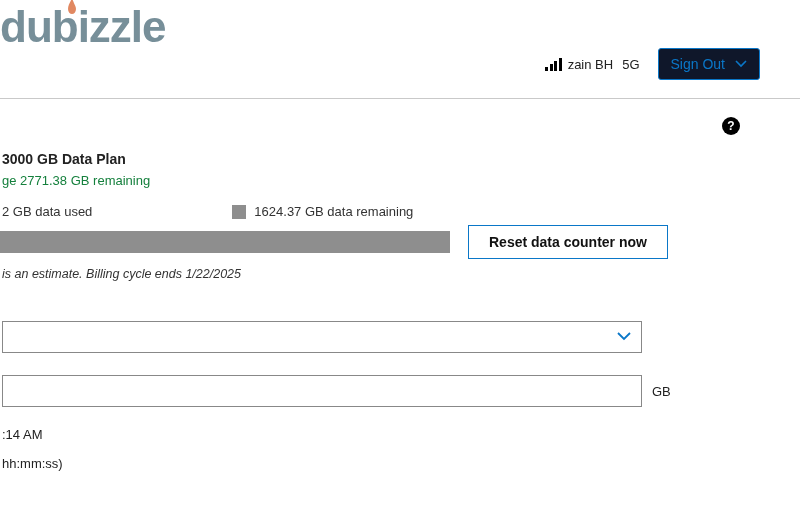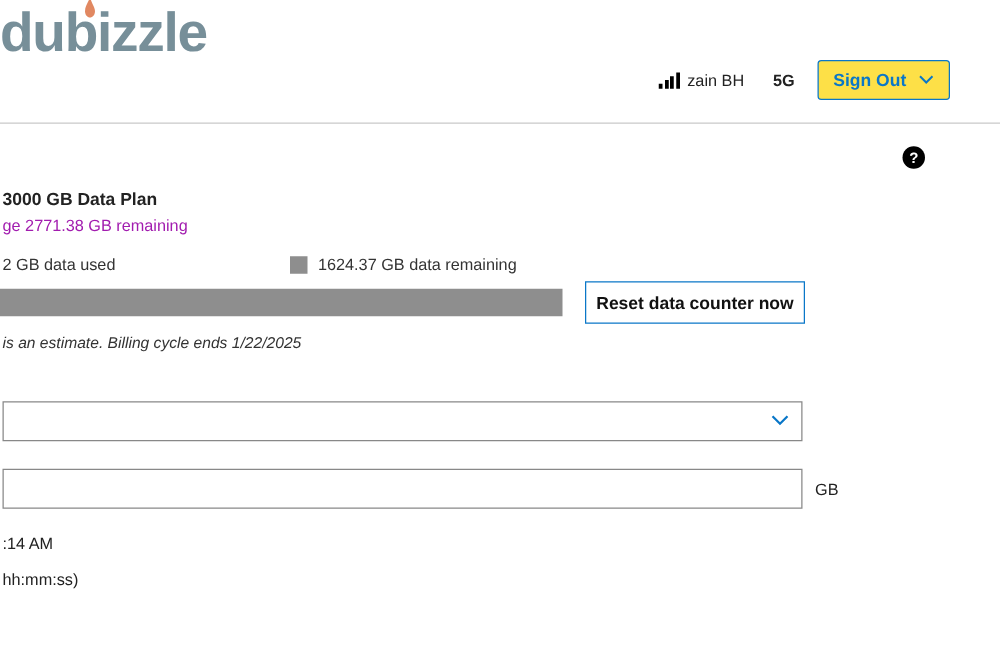--- a/index.html
+++ b/index.html
@@ -45,57 +45,57 @@
     .signal-bars span {
       width: 3px;
       background: #000;
       display: block;
     }
     .signal-bars span:nth-child(1){height:4px}
     .signal-bars span:nth-child(2){height:7px}
     .signal-bars span:nth-child(3){height:10px}
     .signal-bars span:nth-child(4){height:13px}
     .carrier-wrap { display:flex; align-items:center; gap:6px; font-size:13px; color:#222;}
-    .net-badge { font-weight: bold; font-size: 13px; margin-left:17px;}
+    .net-badge { font-weight: normal; font-size: 13px; margin-left:3px;}
     .signout-btn {
       border: 1px solid #0a77c8;
       color: #0a77c8;
-      background: #fde047;
+      background: #0f172a;
       padding: 7px 12px;
       border-radius: 3px;
       font-size: 14px;
-      font-weight: 700;
+      font-weight: 400;
       display: inline-flex;
       align-items: center;
       gap: 10px;
       cursor: pointer;
     }
     .chevron-down {
       width: 12px; height: 8px;
     }
     .divider { border: none; border-top: 1px solid #c9c9c9; margin: 0;}
     .help-row {
       display:flex; justify-content:flex-end; padding: 18px 60px 0 0;
     }
     .help-icon {
       width:18px; height:18px; border-radius:50%; background:#000; color:#fff;
       display:flex; align-items:center; justify-content:center; font-size:12px; font-weight:bold;
       cursor:pointer;
     }
     .content { padding: 6px 0 0 0; }
     .plan-title { font-size:14px; font-weight:bold; color:#222; margin: 10px 0 6px 2px; }
-    .plan-sub { font-size:13px; color:#a21caf; margin: 0 0 16px 2px; }
+    .plan-sub { font-size:13px; color:#15803d; margin: 0 0 16px 2px; }
     .usage-legend { display:flex; gap:140px; margin: 0 0 6px 2px; font-size:13px; color:#333; align-items:center;}
     .legend-item { display:flex; align-items:flex-end; gap:8px; }
     .swatch { width:14px; height:14px; background:#8e8e8e; display:inline-block;}
     .bar-row { display:flex; align-items:center; gap:18px; margin: 4px 0 8px 0;}
     .usage-bar { height:22px; background:#8e8e8e; width:450px;}
     .reset-btn {
       border:1px solid #0a77c8; background:#fff; color:#111;
-      padding: 8px 8px; font-size:14px; font-weight:bold; cursor:pointer;
+      padding: 8px 20px; font-size:14px; font-weight:bold; cursor:pointer;
     }
     .estimate { font-size:12.5px; color:#333; margin: 6px 0 0 2px; font-style: italic;}
     .fields { margin-top: 40px; }
     .select-field {
       border:1px solid #888; height:32px; width:640px; margin:0 0 22px 2px;
       display:flex; justify-content:flex-end; align-items:center; padding:0 10px;
       cursor:pointer; background:#fff;
     }
     .select-chevron { color:#0a77c8; }
     .input-row { display:flex; align-items:center; gap:10px; margin:0 0 20px 2px;}

